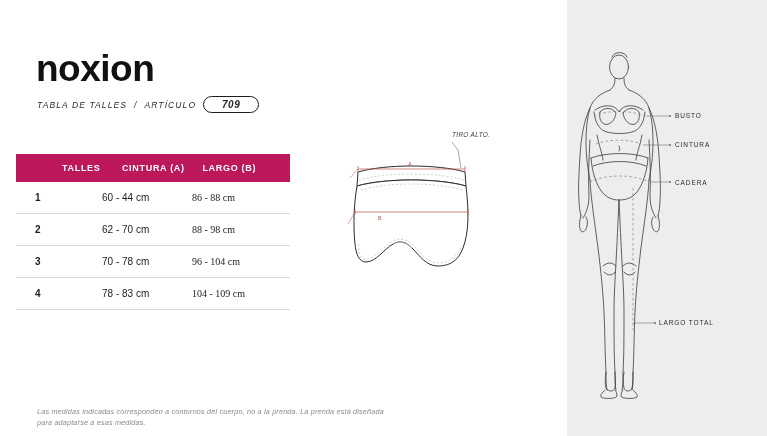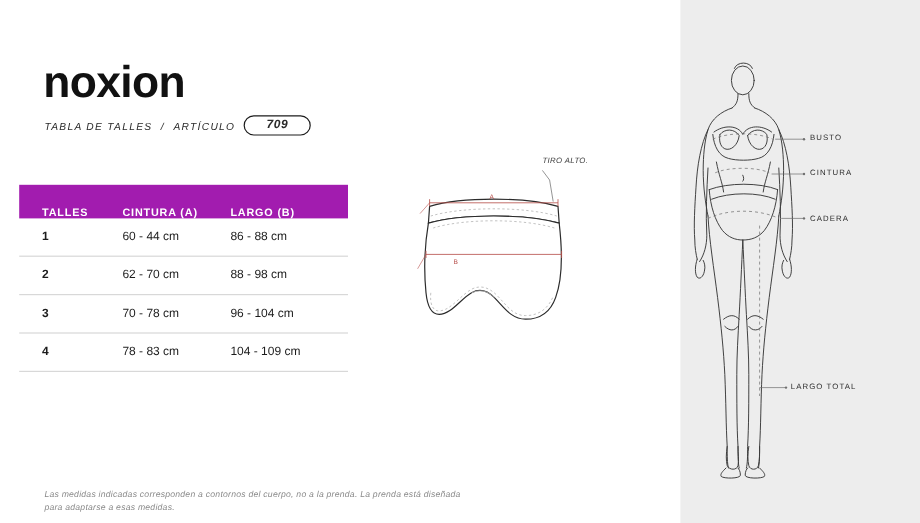--- a/index.html
+++ b/index.html
@@ -72,48 +72,49 @@
   }
 
   
   .table {
     position: absolute;
     left: 16px;
     top: 154px;
     width: 274px;
   }
   .thead {
-    background: #a21caf;
+    background: #be185d;
     color: #ffffff;
     display: flex;
     height: 28px;
-    align-items: flex-end;
+    align-items: center;
     font-size: 9px;
     font-weight: bold;
     letter-spacing: 0.7px;
+    padding-left: 27px;
   }
   .thead .c0 { width: 86px; padding-left: 19px; }
   .thead .c1 { width: 90px; text-align: left; }
   .thead .c2 { width: 98px; text-align: left; }
   .trow {
     display: flex;
     align-items: center;
     height: 32px;
     border-bottom: 1px solid #d8d8d8;
     font-size: 10px;
     color: #1c1c1c;
   }
   .trow .c0 {
     width: 86px;
     padding-left: 19px;
     font-weight: bold;
     font-size: 10px;
   }
   .trow .c1 { width: 90px; }
-  .trow .c2 { width: 98px; }
+  .trow .c2 { width: 98px; font-family: Liberation Serif, serif; }
 
   .note {
     position: absolute;
     left: 37px;
     top: 374px;
     width: 360px;
     font-size: 7.2px;
     line-height: 1.55;
     font-style: italic;
     color: #8a8a8a;

